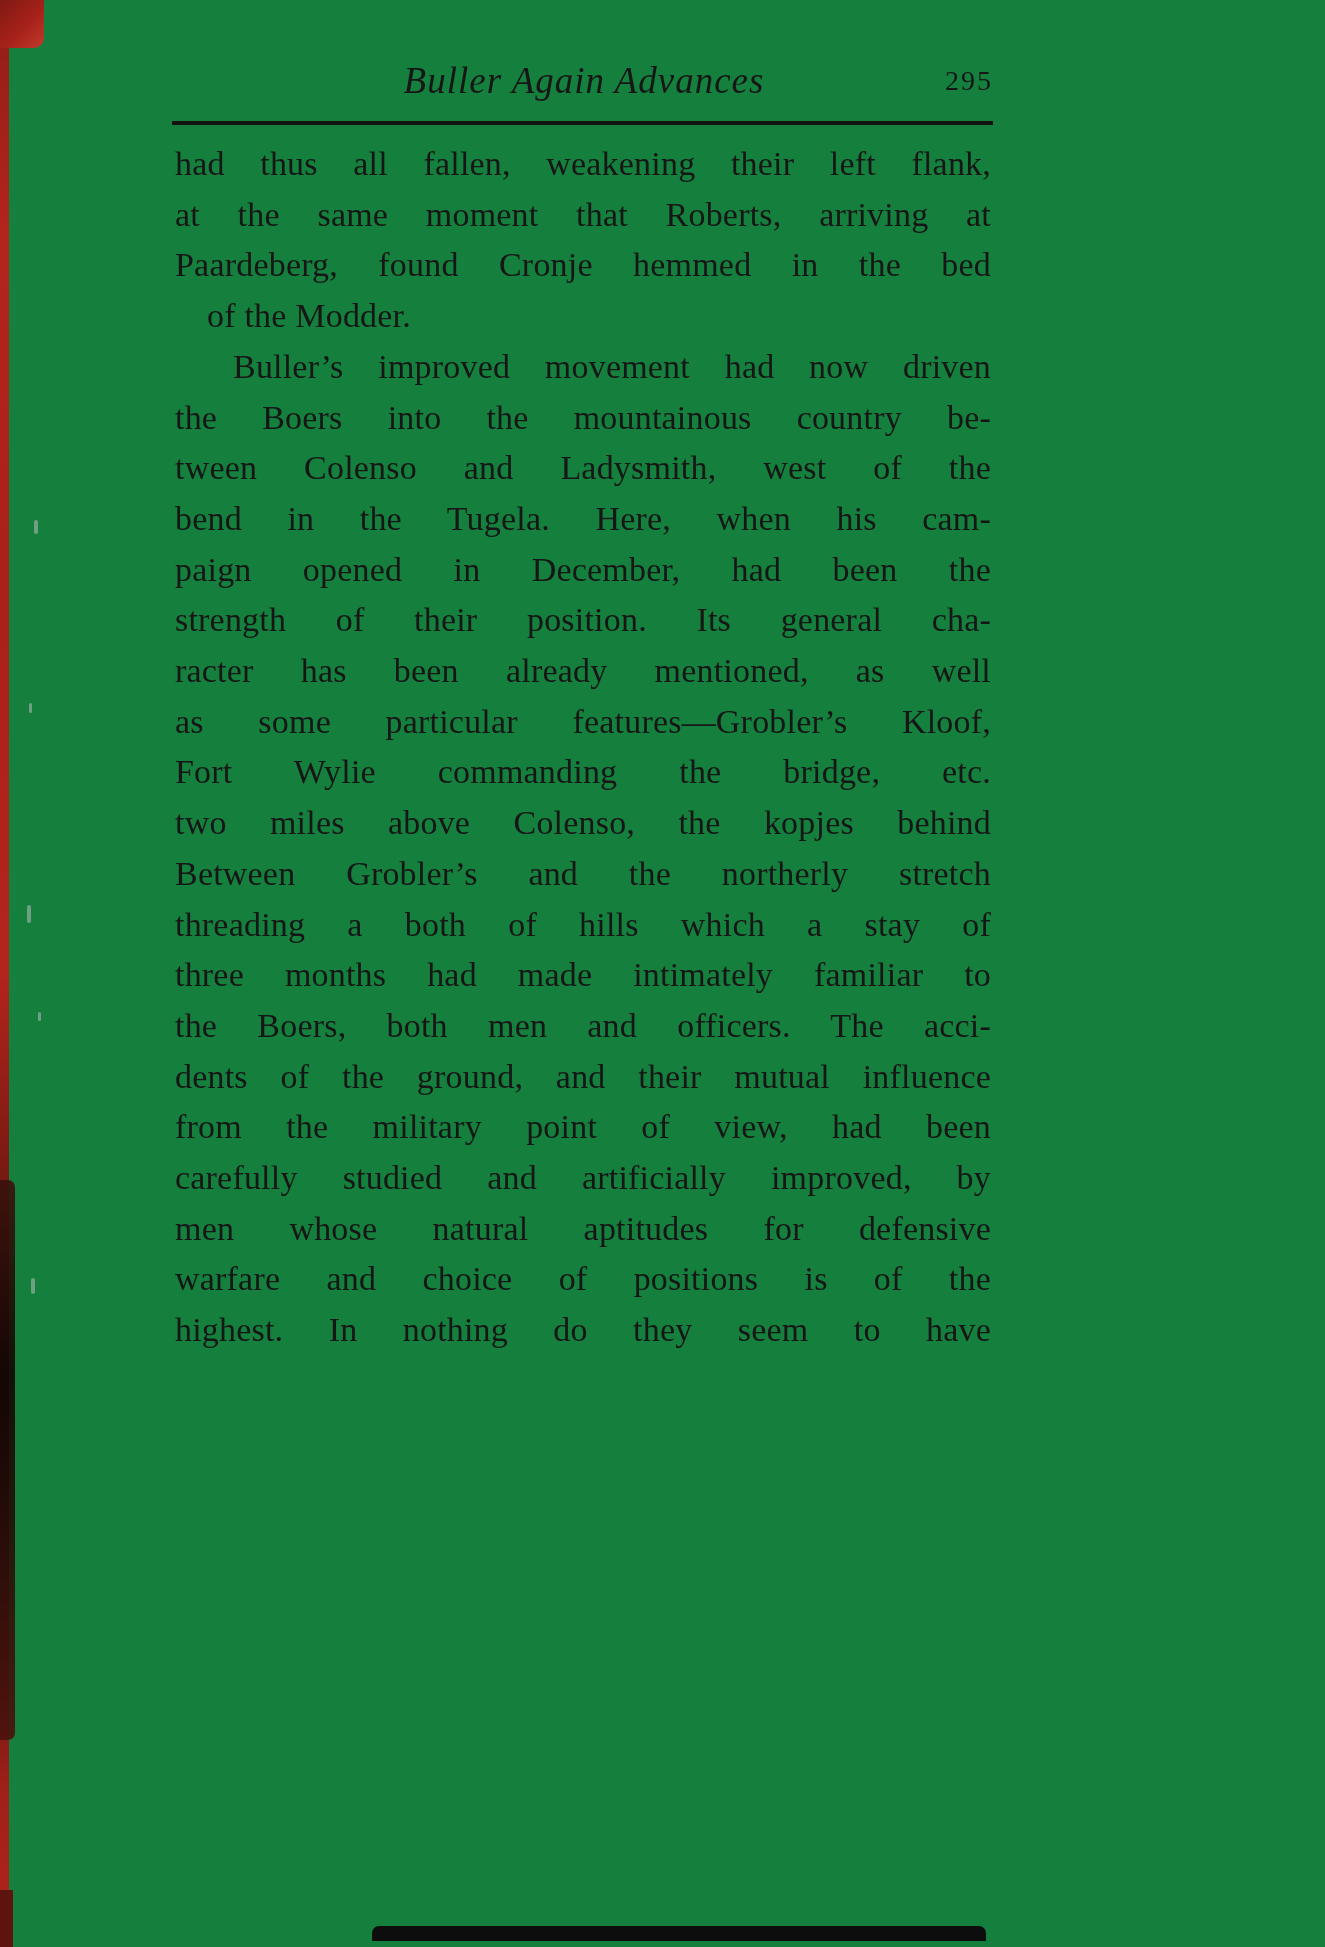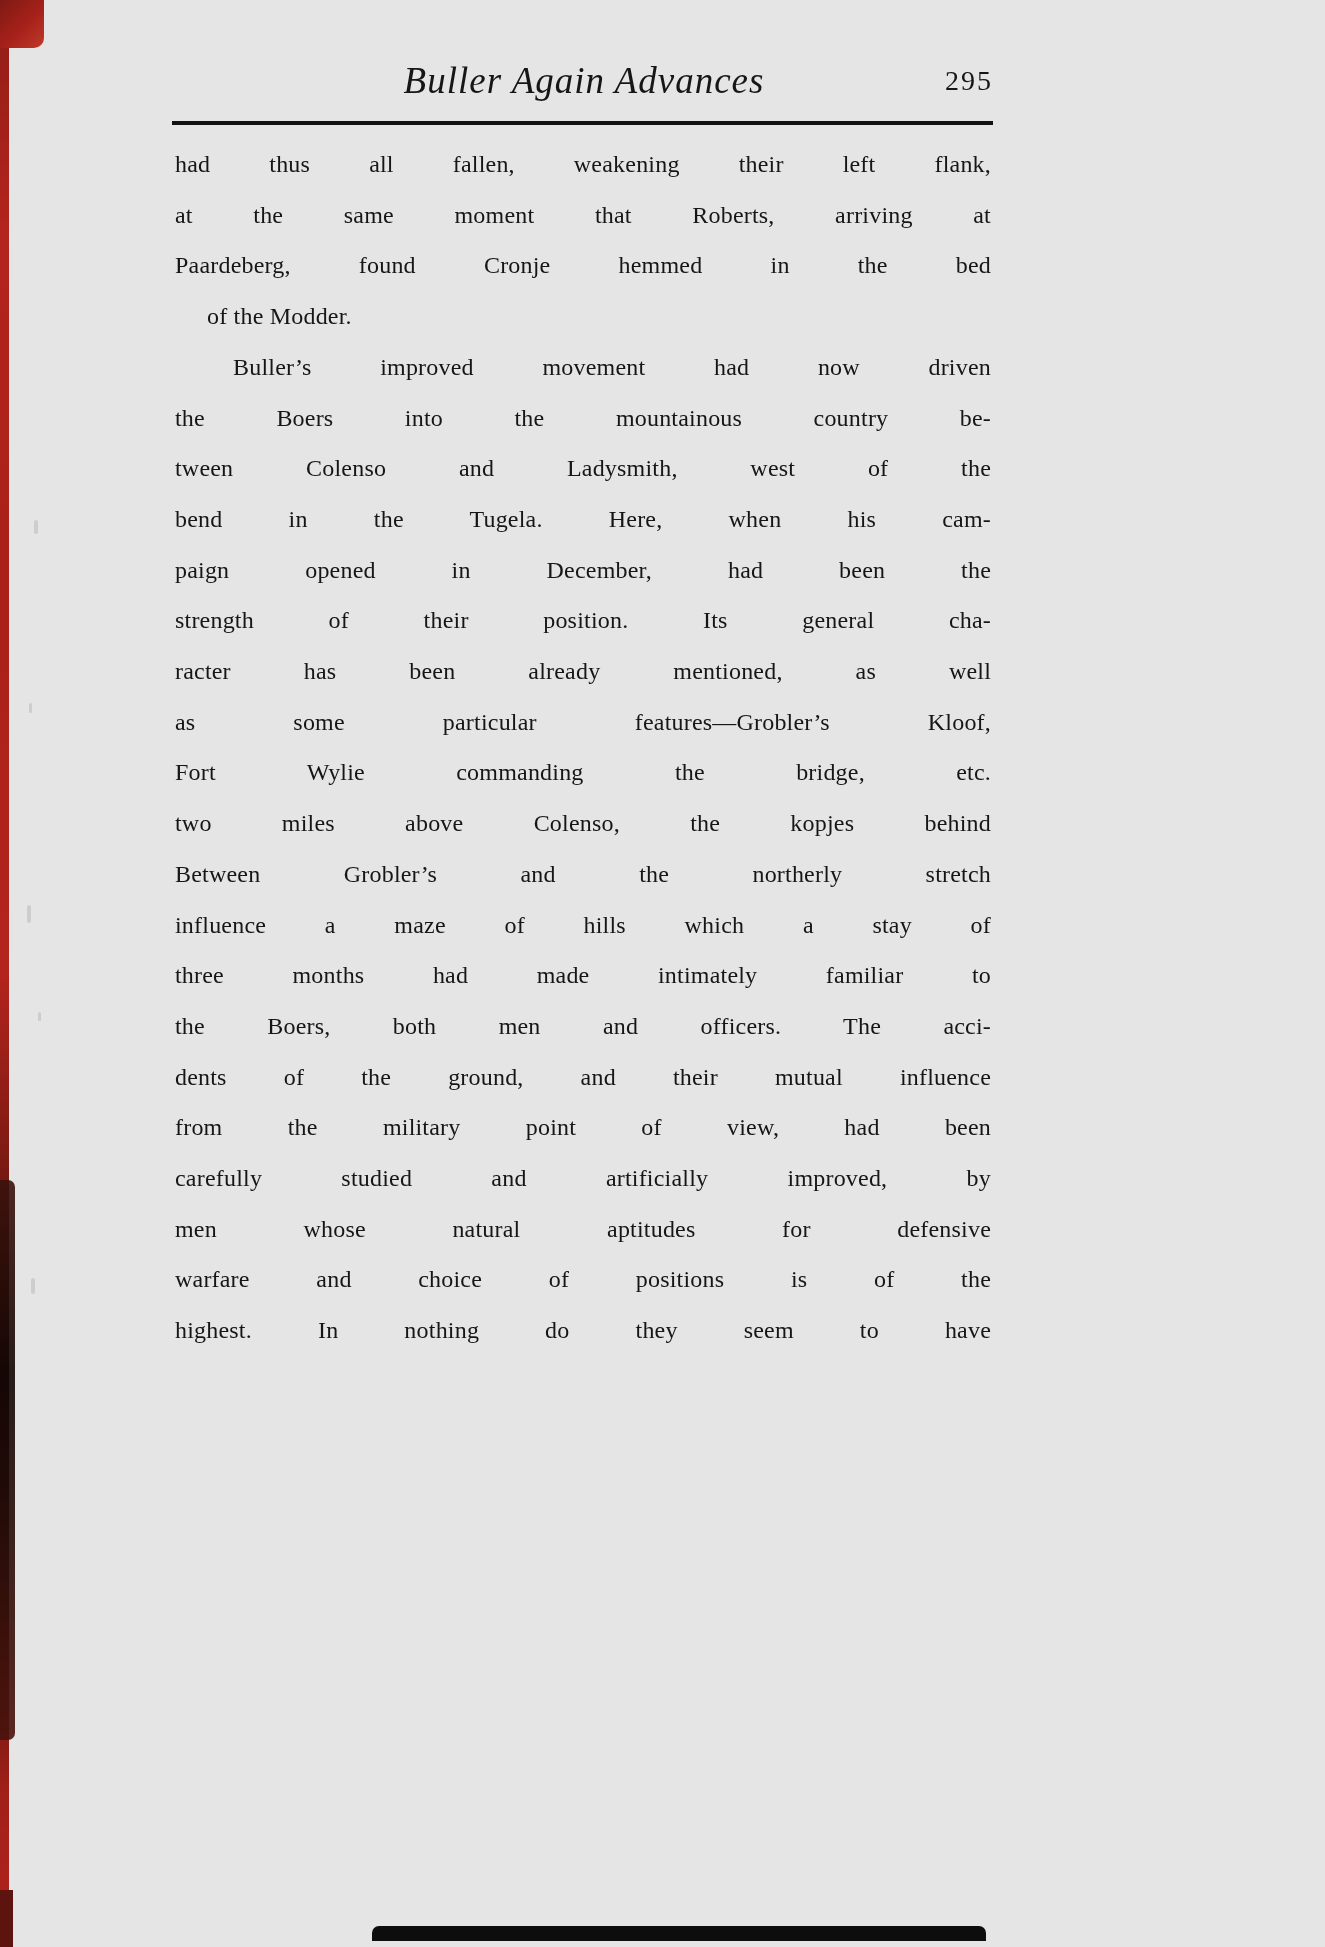--- a/index.html
+++ b/index.html
@@ -8,21 +8,21 @@
     height: 1947px;
     position: relative;
     background: #ffffff;
     font-family: "Liberation Serif", serif;
     color: #161616;
     overflow: hidden;
   }
   .page {
     position: absolute;
     inset: 0;
-    background: #e5e5e5;
+    background: #15803d;
   }
 
   
   .edge-left {
     position: absolute;
     left: 0; top: 0;
     width: 9px; height: 1947px;
     background: linear-gradient(180deg,
       #8f1d16 0%, #b3241d 12%, #a92119 30%, #b3241d 50%,
       #6e1810 62%, #2a0c08 70%, #1c0a07 76%, #5c140f 84%,
@@ -92,21 +92,21 @@
     background: #121212;
   }
 
   
   .text-block {
     position: absolute;
     left: 175px; top: 139px;
     width: 816px;
   }
   .line {
-    font-size: 24px;
+    font-size: 34px;
     line-height: 50.7px;
     text-align: justify;
     text-align-last: justify;
     letter-spacing: 0.2px;
   }
   .line.indent { text-indent: 58px; }
   .line.last { text-align-last: left; margin-left: 32px; }
 </style>
 </head>
 <body>
@@ -142,21 +142,21 @@
         <div class="line">the Boers into the mountainous country be-</div>
         <div class="line">tween Colenso and Ladysmith, west of the</div>
         <div class="line">bend in the Tugela.  Here, when his cam-</div>
         <div class="line">paign opened in December, had been the</div>
         <div class="line">strength of their position.  Its general cha-</div>
         <div class="line">racter has been already mentioned, as well</div>
         <div class="line">as some particular features—Grobler’s Kloof,</div>
         <div class="line">Fort Wylie commanding the bridge, etc.</div>
         <div class="line">two miles above Colenso, the kopjes behind</div>
         <div class="line">Between Grobler’s and the northerly stretch</div>
-        <div class="line">influence a maze of hills which a stay of</div>
+        <div class="line">threading a both of hills which a stay of</div>
         <div class="line">three months had made intimately familiar to</div>
         <div class="line">the Boers, both men and officers.  The acci-</div>
         <div class="line">dents of the ground, and their mutual influence</div>
         <div class="line">from the military point of view, had been</div>
         <div class="line">carefully studied and artificially improved, by</div>
         <div class="line">men whose natural aptitudes for defensive</div>
         <div class="line">warfare and choice of positions is of the</div>
         <div class="line">highest.  In nothing do they seem to have</div>
       </div>
     </main>

